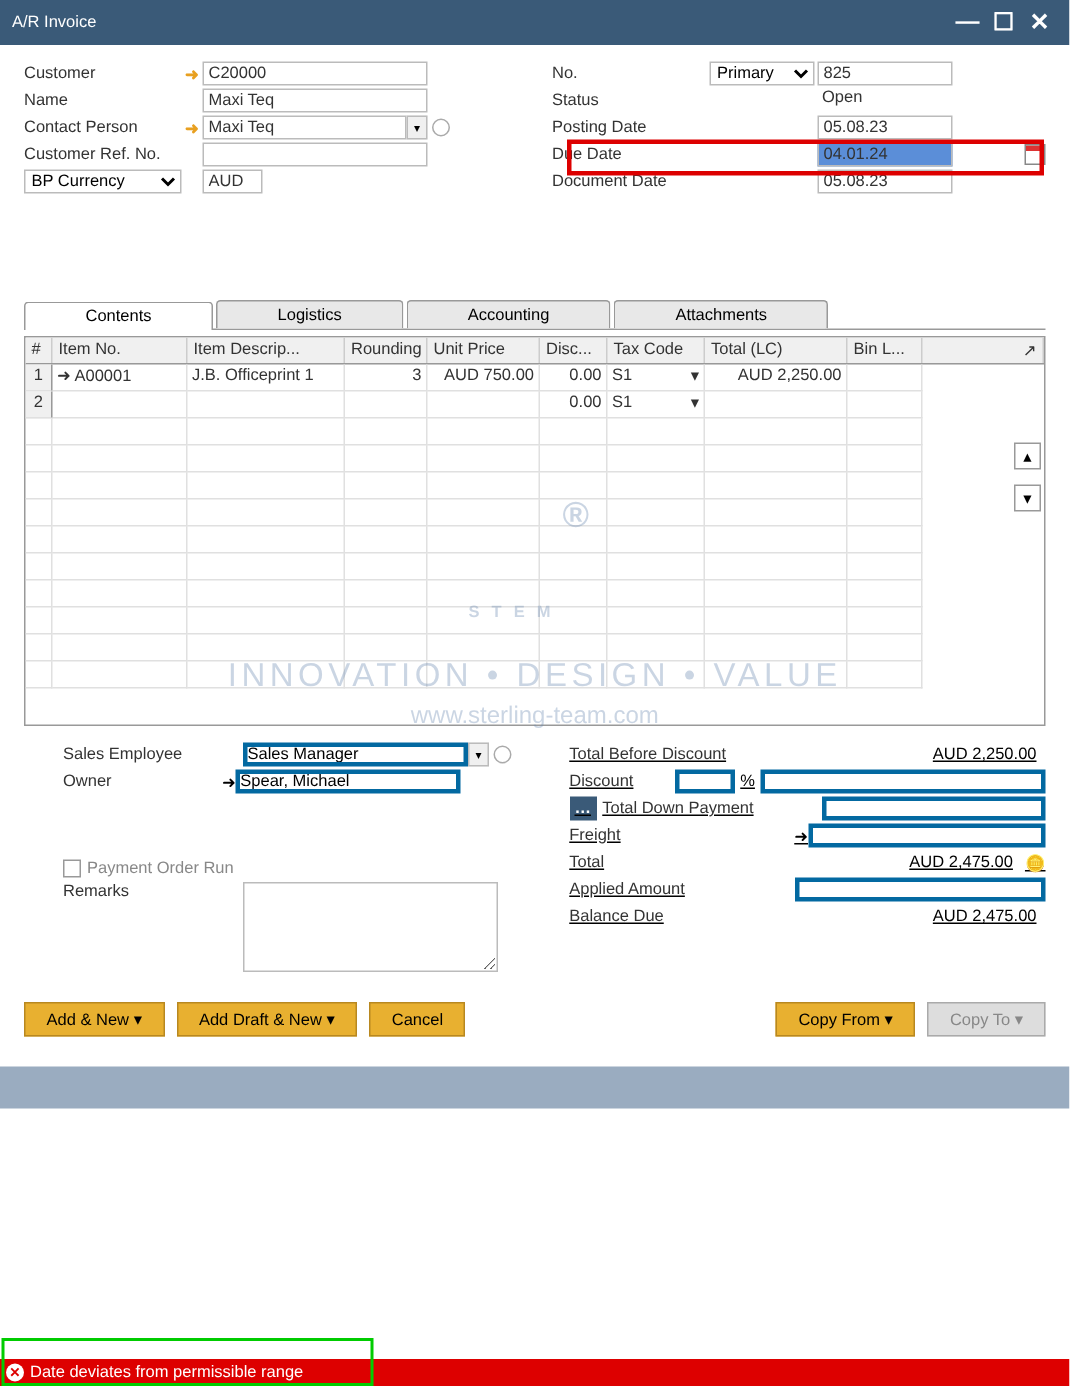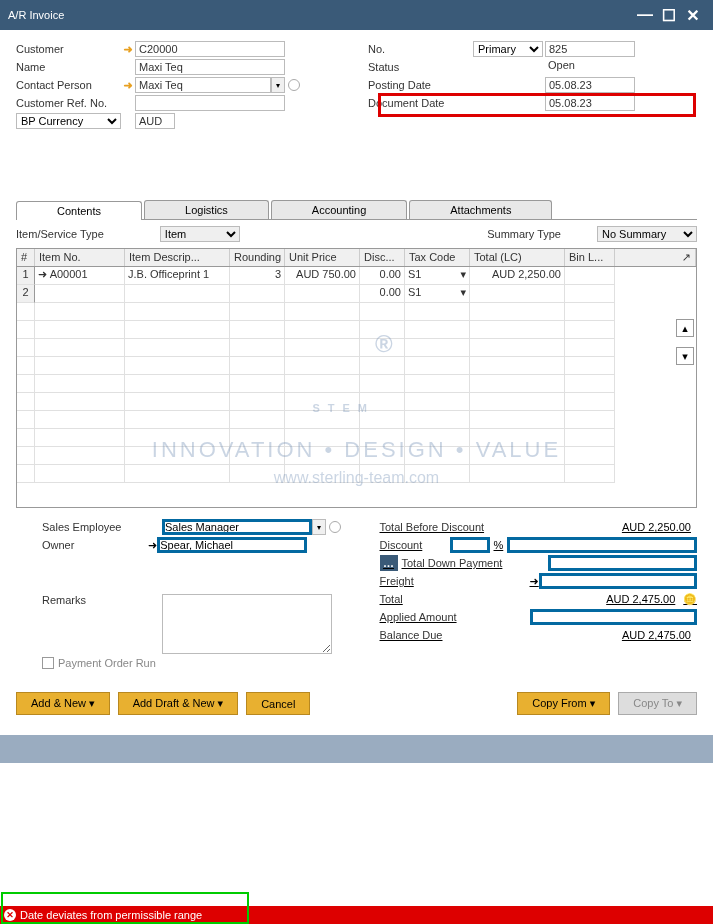--- a/index.html
+++ b/index.html
@@ -125,44 +125,44 @@
       <div class="form-row">
         <label>Status</label>
         <span style="width:72px"></span>
         <span class="display" style="width:90px">Open</span>
       </div>
       <div class="form-row">
         <label>Posting Date</label>
         <span style="width:72px"></span>
         <input type="text" style="width: 90px;" value="05.08.23">
       </div>
+      <div class="form-row duedate-row">
+        <label>Due Date</label>
+        <span style="width:72px"></span>
+        <input type="text" style="width: 90px;" value="04.01.24">
+        <span style="flex:1"></span>
+        <span class="cal-icon"></span>
+      </div>
       <div class="form-row">
         <label>Document Date</label>
         <span style="width:72px"></span>
         <input type="text" style="width: 90px;" value="05.08.23">
       </div>
     </div>
   </div>
 </div>
 
 <div class="highlight-box" id="hl-due"></div>
 
 <div class="tabs-area">
   <div class="tabs">
     <div class="tab active">Contents</div>
     <div class="tab">Logistics</div>
     <div class="tab">Accounting</div>
     <div class="tab">Attachments</div>
-  </div>
-  <div class="subrow">
-    <label>Item/Service Type</label>
-    <select style="width:80px;margin-left:50px"><option>Item</option></select>
-    <span style="flex:1"></span>
-    <label>Summary Type</label>
-    <select style="width:100px;margin-left:30px"><option>No Summary</option></select>
   </div>
   <div class="grid" style="position:relative">
     <div class="grid-header">
       <div class="gh" style="width:18px">#</div>
       <div class="gh" style="width:90px">Item No.</div>
       <div class="gh" style="width:105px">Item Descrip...</div>
       <div class="gh" style="width:55px">Rounding</div>
       <div class="gh" style="width:75px">Unit Price</div>
       <div class="gh" style="width:45px">Disc...</div>
       <div class="gh" style="width:65px">Tax Code</div>
@@ -324,27 +324,27 @@
       <input type="text" style="width: 150px;" value="Sales Manager">
       <span class="dropdown-arrow">▾</span>
       <span class="circle-icon"></span>
     </div>
     <div class="frow">
       <label>Owner</label>
       <span class="link-arrow" style="margin-left:-14px">➜</span>
       <input type="text" style="width: 150px;" value="Spear, Michael">
     </div>
     <div style="height:40px"></div>
+    <div class="frow" style="color:#888">
+      <span class="checkbox"></span>
+      <label style="width:auto;color:#888">Payment Order Run</label>
+    </div>
     <div class="frow" style="align-items:flex-start;height:auto">
       <label>Remarks</label>
       <textarea style="width: 170px; height: 60px; border: 1px solid rgb(187, 187, 187); font-size: 11px;"></textarea>
-    </div>
-    <div class="frow" style="color:#888">
-      <span class="checkbox"></span>
-      <label style="width:auto;color:#888">Payment Order Run</label>
     </div>
   </div>
   <div class="bottom-right">
     <div class="frow">
         <label style="width:150px">Total Before Discount</label>
         <span class="val">AUD 2,250.00</span>
       </div>
     <div class="frow">
         <label style="width:70px">Discount</label>
         <input type="text" style="width: 40px;">

